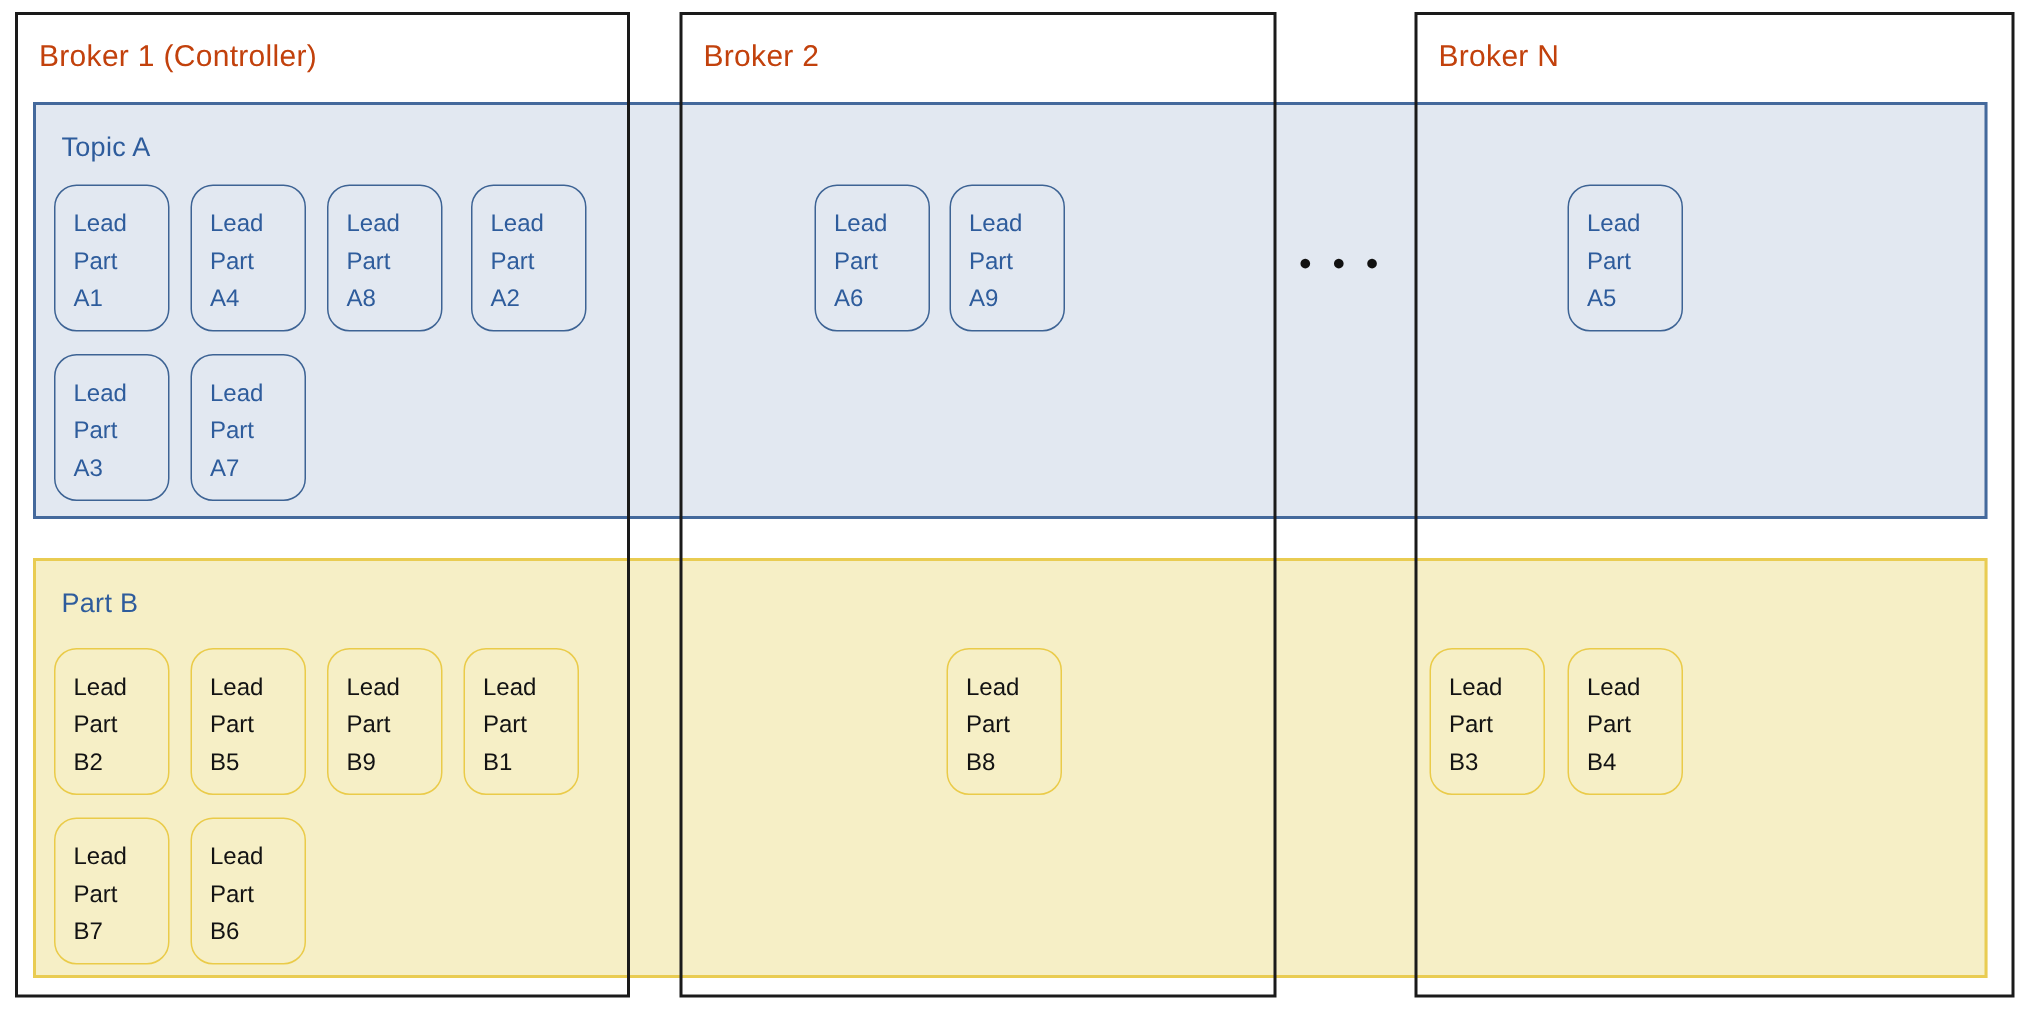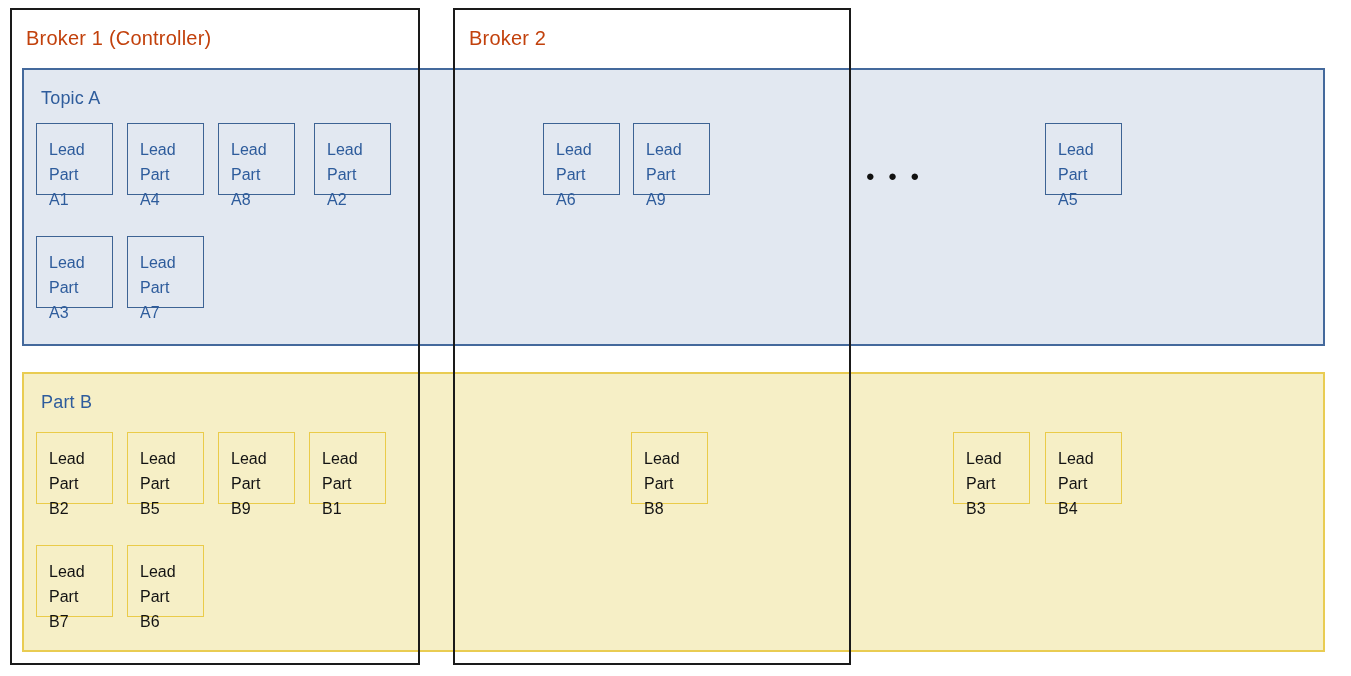--- a/index.html
+++ b/index.html
@@ -66,27 +66,28 @@
     font-size: 20px;
     color: #c2410c;
     letter-spacing: 0.2px;
     white-space: nowrap;
   }
 
   
   .part {
     position: absolute;
     width: 77px;
-    height: 72px;
+    height: 98px;
     box-sizing: border-box;
     padding: 13px 4px 0 12px;
     font-size: 16px;
     line-height: 25px;
     white-space: pre-line;
     z-index: 3;
+    border-radius: 15px;
   }
   .part-a {
     background: #E2E8F1;
     border: 1.5px solid #3D6394;
     color: #2E5C9C;
   }
   .part-b {
     background: #F6EFC6;
     border: 1.5px solid #EACB49;
     color: #131313;
@@ -116,20 +117,23 @@
 
   <div class="band band-b">
     <div class="band-title">Part B</div>
   </div>
 
   <div class="broker broker-1">
     <div class="broker-title">Broker 1 (Controller)</div>
   </div>
   <div class="broker broker-2">
     <div class="broker-title">Broker 2</div>
+  </div>
+  <div class="broker broker-n">
+    <div class="broker-title">Broker N</div>
   </div>
 
   <div class="part part-a" style="left:36px;top:123px">Lead
 Part
 A1</div>
   <div class="part part-a" style="left:127px;top:123px">Lead
 Part
 A4</div>
   <div class="part part-a" style="left:218px;top:123px">Lead
 Part

